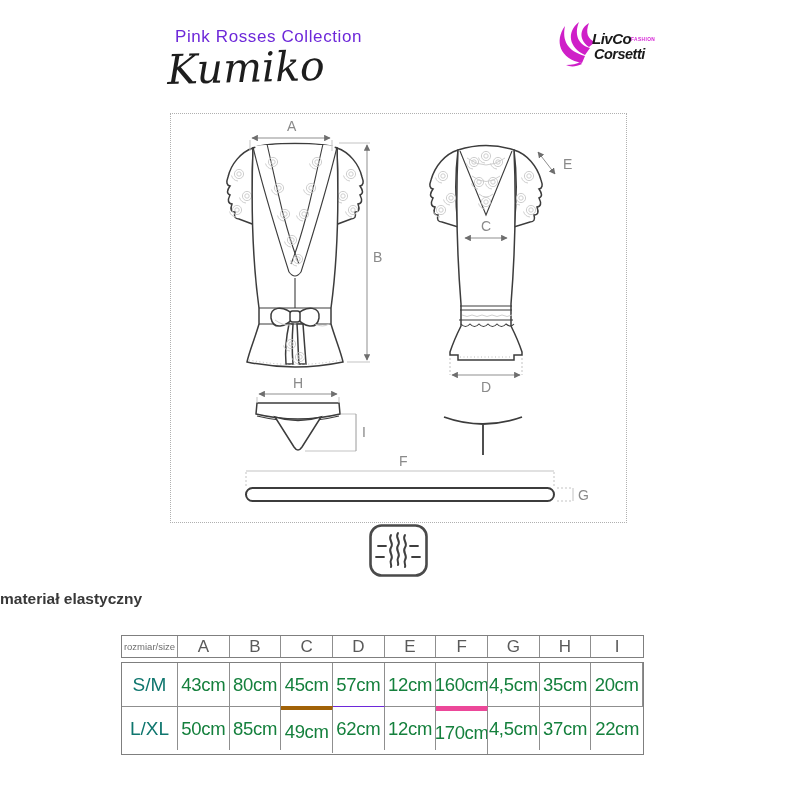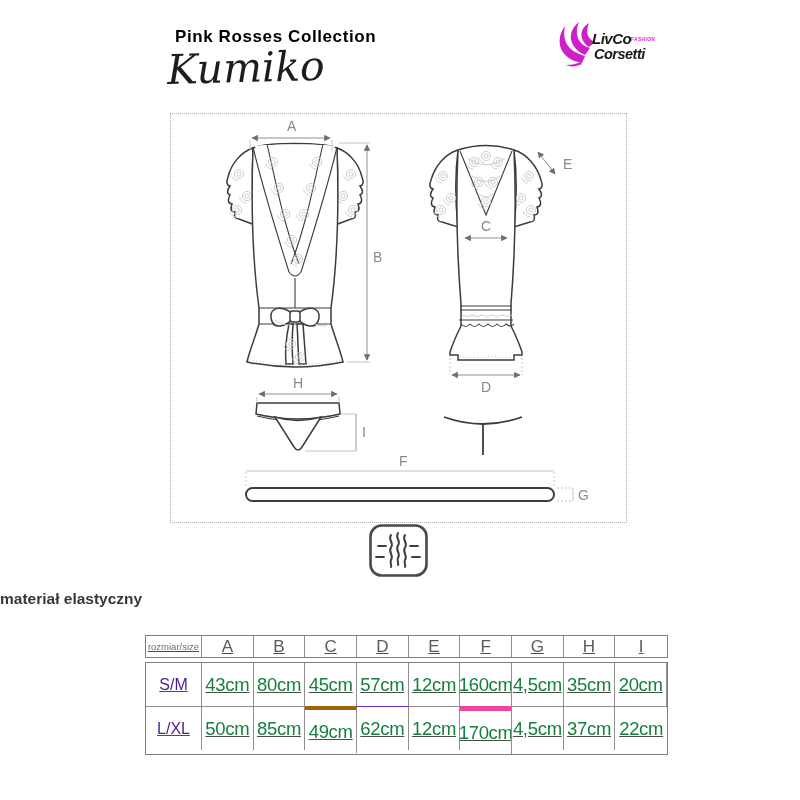--- a/index.html
+++ b/index.html
@@ -1,20 +1,20 @@
 <!DOCTYPE html>
 <html><head>
 <meta charset="utf-8">
 <style>
   html,body{margin:0;padding:0;background:#ffffff;}
   body{width:800px;height:800px;position:relative;overflow:hidden;
        font-family:"Liberation Sans",sans-serif;}
 
   .collection-title{position:absolute;left:175px;top:27px;font-size:17px;
-       letter-spacing:.6px;color:#000000;font-weight:bold;}
+       letter-spacing:.6px;color:#6d28d9;}
   .product-name{position:absolute;left:167px;top:44px;font-size:41px;
        font-family:"DejaVu Serif",serif;font-style:italic;color:#1d1d1d;
        transform:rotate(-1.5deg);}
   .brand-logo{position:absolute;left:552px;top:21px;width:110px;height:50px;}
 
   .diagram-box{position:absolute;left:170px;top:113px;width:455px;height:408px;
        border:1px dotted #b0b0b0;}
   .diagram-svg{width:100%;height:100%;display:block;}
 
   .lbl{font-family:"Liberation Sans",sans-serif;font-size:14px;fill:#8a8a8a;}
@@ -26,30 +26,30 @@
   .detail{stroke:#3c3c3c;stroke-width:1.1;fill:none;}
   .heavy{stroke:#3c3c3c;stroke-width:1.8;fill:none;}
   .stipple{stroke:#bdbdbd;stroke-width:1;fill:none;stroke-dasharray:1 2.5;}
   .lace{stroke:#c8c8c8;stroke-width:.9;fill:none;}
 
   .flex-icon{position:absolute;left:369px;top:524px;width:59px;height:53px;}
 
   .material-note{position:absolute;left:0;top:589px;width:800px;text-align:left;
        font-size:15.5px;font-weight:bold;color:#383838;line-height:1.3;}
 
-  .size-table{position:absolute;left:145px;top:635px;width:523px;color:#4c4c4c;text-decoration:underline;}
+  .size-table{position:absolute;left:121px;top:635px;width:523px;color:#4c4c4c;}
   .tbl-grid{display:grid;grid-template-columns:56px repeat(9,1fr);
        border:1px solid #7f7f7f;background:#fff;}
   .tbl-head{height:21px;margin-bottom:4px;}
   .cell{display:flex;align-items:center;justify-content:center;
        border-right:1px solid #8f8f8f;overflow:hidden;}
   .cell:last-child{border-right:none;}
   .head-cell{font-size:17px;color:#5a5a5a;}
   .corner-cell{font-size:9.5px;color:#6e6e6e;}
-  .size-cell{font-size:16px;color:#4c1d95;}
+  .size-cell{font-size:19px;color:#0f766e;}
   .val-cell{font-size:18.5px;color:#15803d;letter-spacing:-0.3px;}
 </style>
 </head>
 <body>
 
 <div class="collection-title">Pink Rosses Collection</div>
 
 <div class="product-name">Kumiko</div>
 
 <svg class="brand-logo" viewBox="0 0 110 50">

